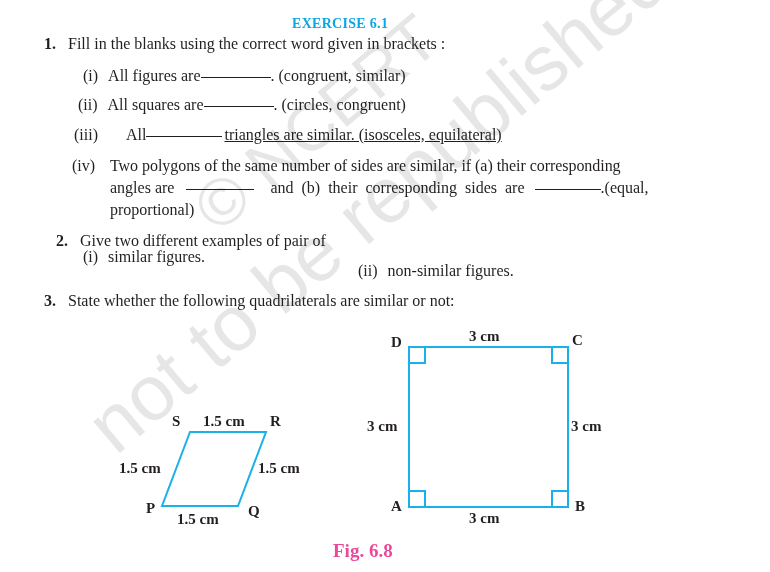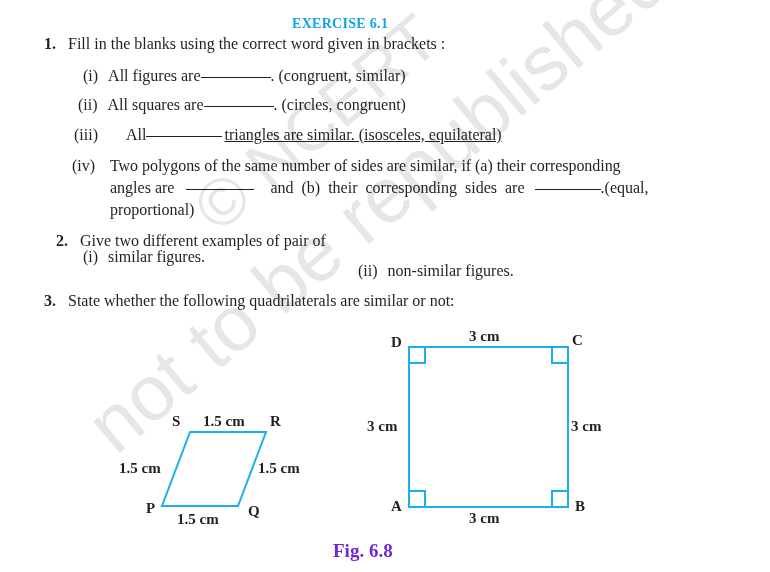--- a/index.html
+++ b/index.html
@@ -6,21 +6,21 @@
   body { width:770px; height:572px; background:#ffffff; position:relative; overflow:hidden;
          font-family:"Liberation Serif", serif; color:#231f20; }
   .wm { position:absolute; color:#e6e6e6; font-family:"Liberation Sans", sans-serif; white-space:nowrap;
         transform-origin:left bottom; z-index:0; pointer-events:none; }
   .abs { position:absolute; z-index:1; white-space:nowrap; }
   .title { left:292px; top:0px; font-size:14px; font-weight:bold; color:#0ea5e4; letter-spacing:0.3px;margin-top:16px; }
   .line { font-size:16px; }
   .num { font-weight:bold; }
   .blank { display:inline-block; border-bottom:1.3px solid #231f20; height:1px; vertical-align:3px; }
   .lbl { position:absolute; font-size:15px; font-weight:bold; z-index:2; white-space:nowrap; }
-  .fig { left:333px; top:540px; font-size:19px; font-weight:bold; color:#6d28d9; }
+  .fig { left:333px; top:540px; font-size:19px; font-weight:bold; color:#ec4899; }
   svg { position:absolute; left:0; top:0; z-index:1; }
 </style>
 </head>
 <body>
 
 <div class="wm" style="left:228px; top:170px; font-size:66px; transform:rotate(-40deg);">© NCERT</div>
 <div class="wm" style="left:128px; top:380px; font-size:78px; transform:rotate(-40deg);">not to be republished</div>
 
 <div class="abs title">EXERCISE  6.1</div>
 

